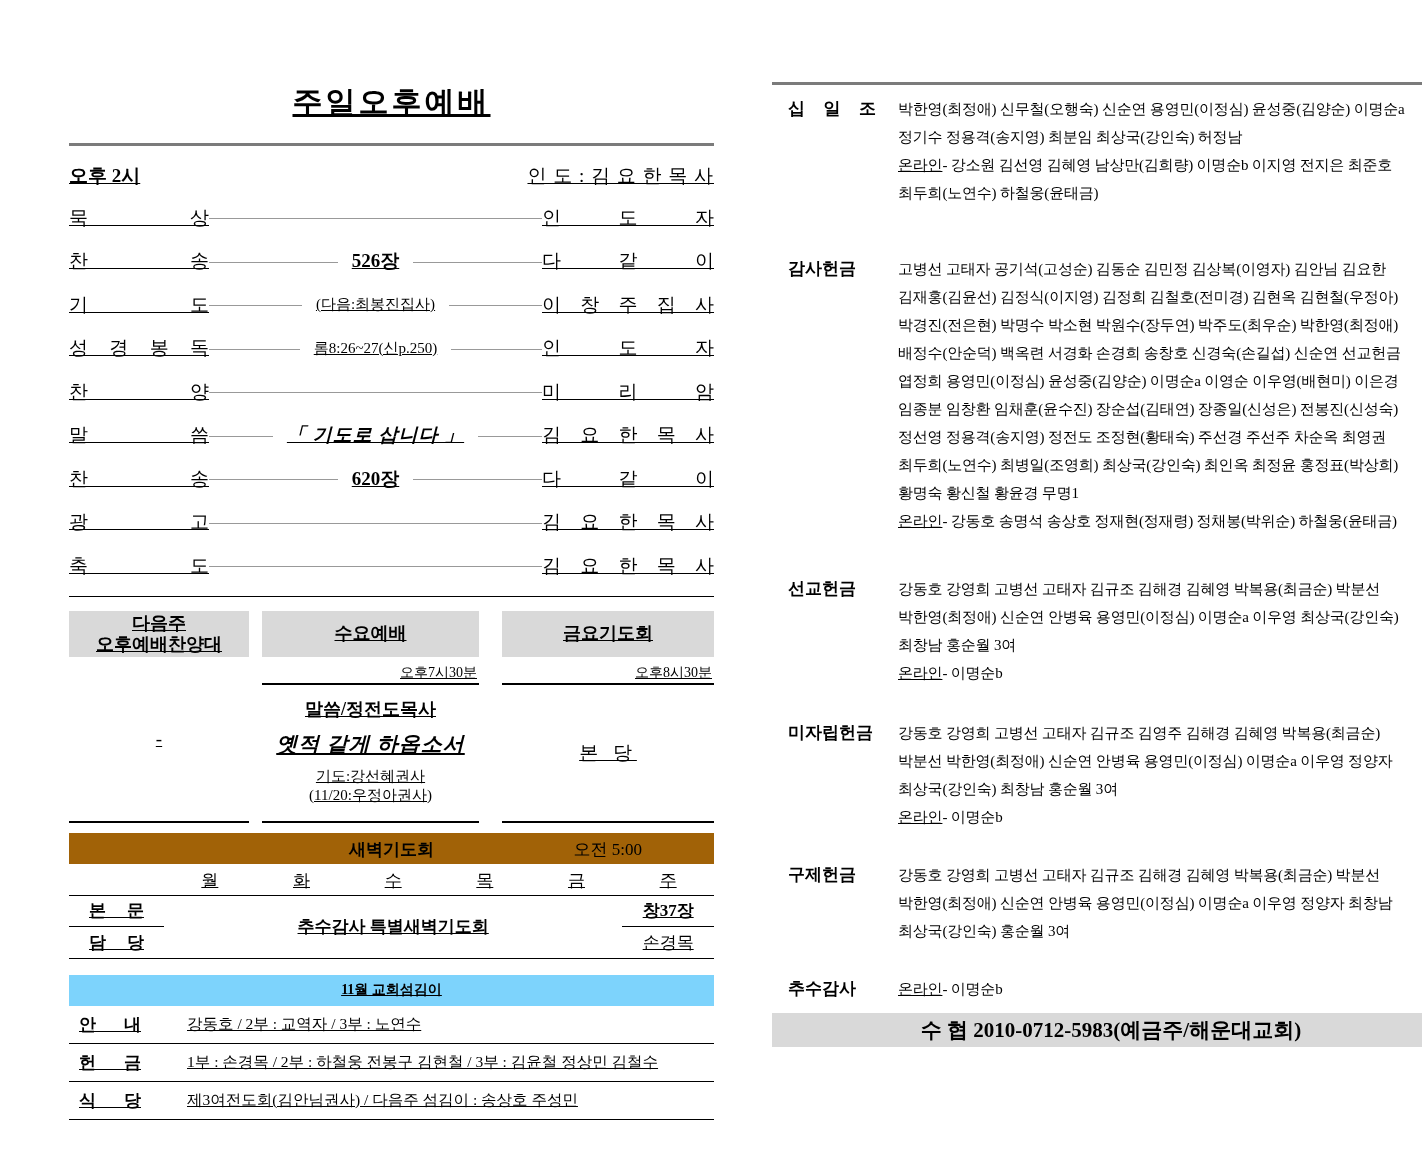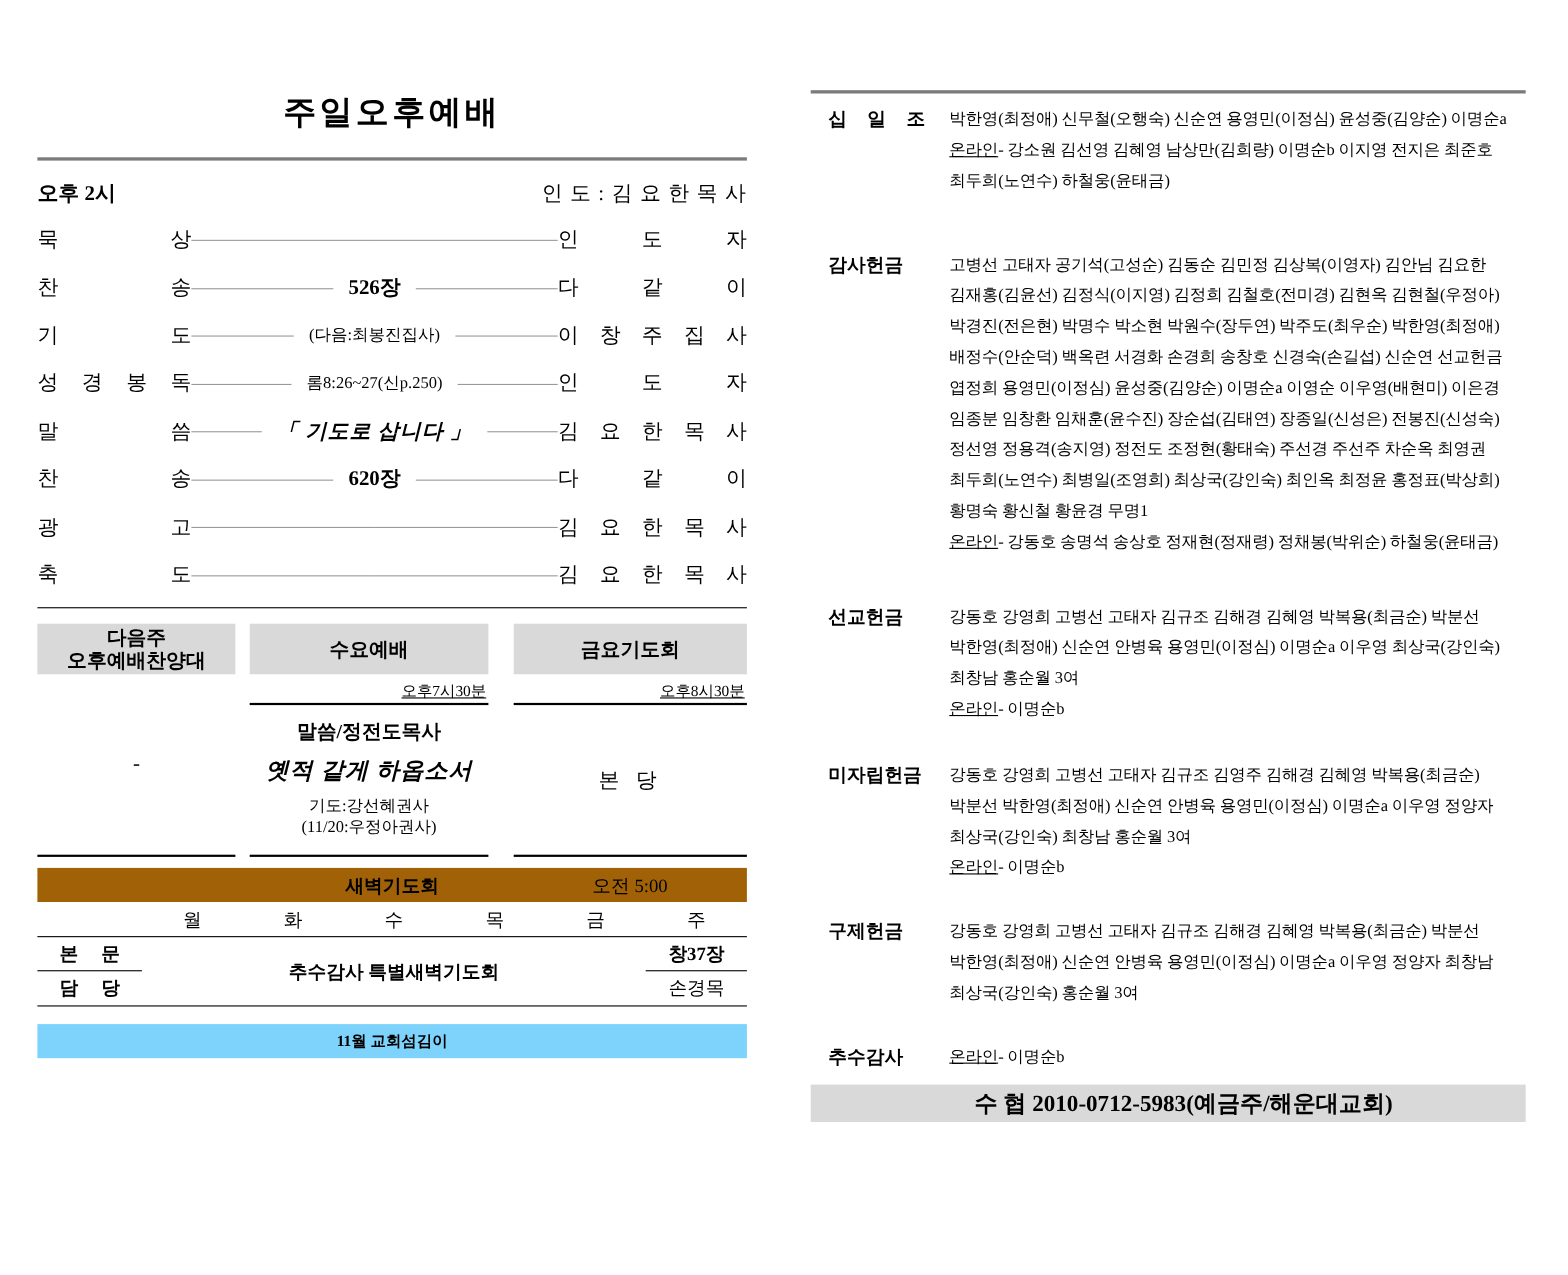--- a/index.html
+++ b/index.html
@@ -2,21 +2,21 @@
 <html><head>
 <meta charset="utf-8">
 <style>
   html,body{margin:0;padding:0;background:#fff;}
   body{
     width:1425px;height:1159px;overflow:hidden;color:#000;
     font-family:"Liberation Serif","DejaVu Serif",serif;
   }
   .page{display:flex;box-sizing:border-box;padding-top:82px;}
   .col{box-sizing:border-box;}
-  .col.left{width:645px;margin-left:34px;}
+  .col.left{width:645px;margin-left:69px;text-decoration:underline;}
   .col.right{width:650px;margin-left:58px;}
 
   h1.page-title{margin:0 0 20px;text-align:center;font-size:30px;font-weight:bold;letter-spacing:3px;}
   .col.right h1.page-title{letter-spacing:9px;}
   .title-rule{border-top:3px solid #7b7b7b;margin-bottom:10px;}
 
   
   .time-row{display:flex;justify-content:space-between;align-items:center;height:40px;font-size:19px;}
   .time-row .time{font-weight:bold;}
   .time-row .leader{letter-spacing:1px;}
@@ -122,20 +122,27 @@
           <span class="order-right">이 창 주 집 사</span>
         </div>
         <div class="order-row">
           <span class="order-label">성 경 봉 독</span>
           <span class="order-leader"></span>
           <span class="order-center pad small">롬8:26~27(신p.250)</span>
           <span class="order-leader"></span>
           <span class="order-right">인 도 자</span>
         </div>
         <div class="order-row">
+          <span class="order-label">찬 양</span>
+          <span class="order-leader"></span>
+          <span class="order-center"></span>
+          <span class="order-leader"></span>
+          <span class="order-right">미 리 암</span>
+        </div>
+        <div class="order-row">
           <span class="order-label">말 씀</span>
           <span class="order-leader"></span>
           <span class="order-center pad brush">「 기도로 삽니다 」</span>
           <span class="order-leader"></span>
           <span class="order-right">김 요 한 목 사</span>
         </div>
         <div class="order-row">
           <span class="order-label">찬 송</span>
           <span class="order-leader"></span>
           <span class="order-center pad bold">620장</span>
@@ -207,31 +214,46 @@
         <div class="db-cell db-bb db-bold" style="grid-column:3">창37장</div>
         <div class="db-label">
             <span>담 당</span>
           </div>
         <div class="db-cell" style="grid-column:3">손경목</div>
       </div>
     </div>
 
     <div class="svc">
       <div class="svc-bar">11월 교회섬김이</div>
+      <div id="svc-rows">
+          <div class="svc-row">
+            <span class="svc-label">안 내</span>
+            <span class="svc-text">강동호 / 2부 : 교역자 / 3부 : 노연수</span>
+          </div>
+          <div class="svc-row">
+            <span class="svc-label">헌 금</span>
+            <span class="svc-text">1부 : 손경목 / 2부 : 하철웅 전봉구 김현철 / 3부 : 김윤철 정상민 김철수</span>
+          </div>
+          <div class="svc-row">
+            <span class="svc-label">식 당</span>
+            <span class="svc-text">제3여전도회(김안님권사) / 다음주 섬김이 : 송상호 주성민</span>
+          </div>
+        </div>
     </div>
   </div>
 
   <div class="col right">
     <div class="title-rule"></div>
 
     <div id="offering-sections">
         <div class="sec">
           <div class="sec-label-wrap"><span class="sec-label">십 일 조</span></div>
           <div class="sec-body">
             <div class="sec-line">박한영(최정애) 신무철(오행숙) 신순연 용영민(이정심) 윤성중(김양순) 이명순a</div>
+            <div class="sec-line">정기수 정용격(송지영) 최분임 최상국(강인숙) 허정남</div>
             <div class="sec-line"><span class="online-label">온라인</span>- 강소원 김선영 김혜영 남상만(김희량) 이명순b 이지영 전지은 최준호</div>
             <div class="sec-line">최두희(노연수) 하철웅(윤태금)</div>
           </div>
         </div>
         <div class="sec">
           <div class="sec-label-wrap"><span class="sec-label">감사헌금</span></div>
           <div class="sec-body">
             <div class="sec-line">고병선 고태자 공기석(고성순) 김동순 김민정 김상복(이영자) 김안님 김요한</div>
             <div class="sec-line">김재홍(김윤선) 김정식(이지영) 김정희 김철호(전미경) 김현옥 김현철(우정아)</div>
             <div class="sec-line">박경진(전은현) 박명수 박소현 박원수(장두연) 박주도(최우순) 박한영(최정애)</div>

